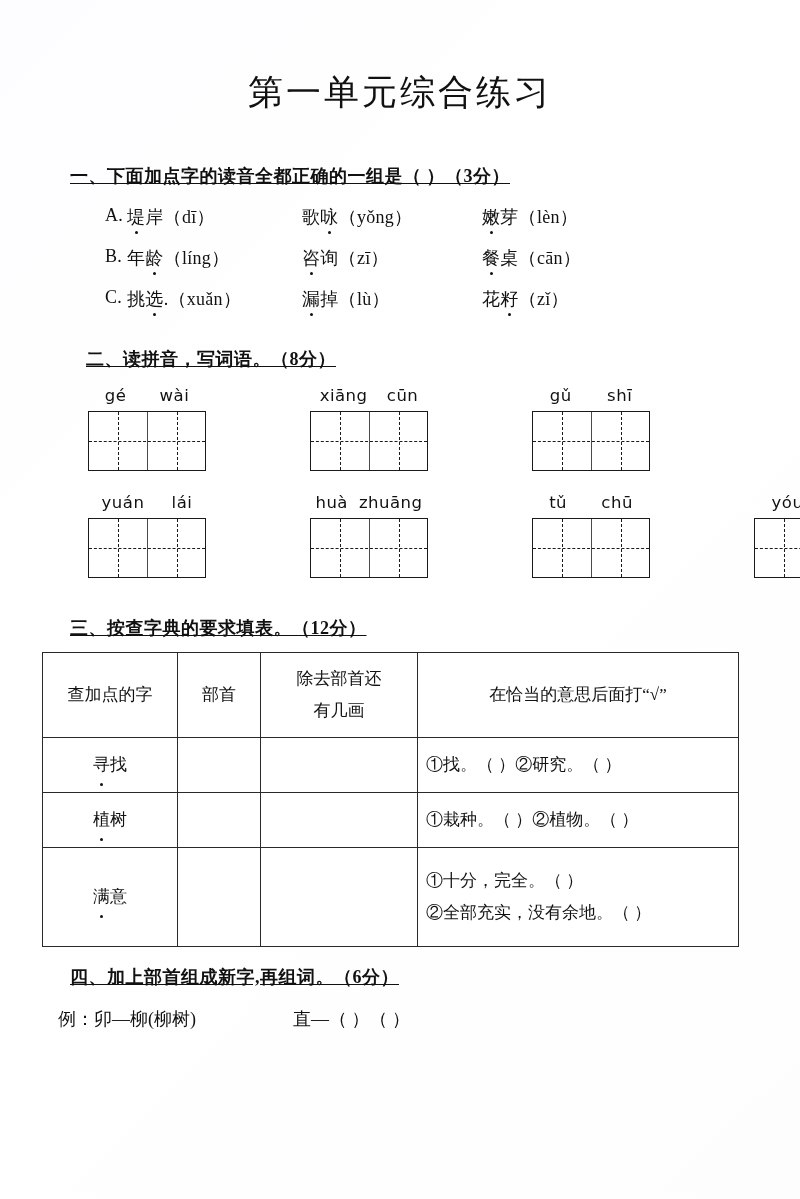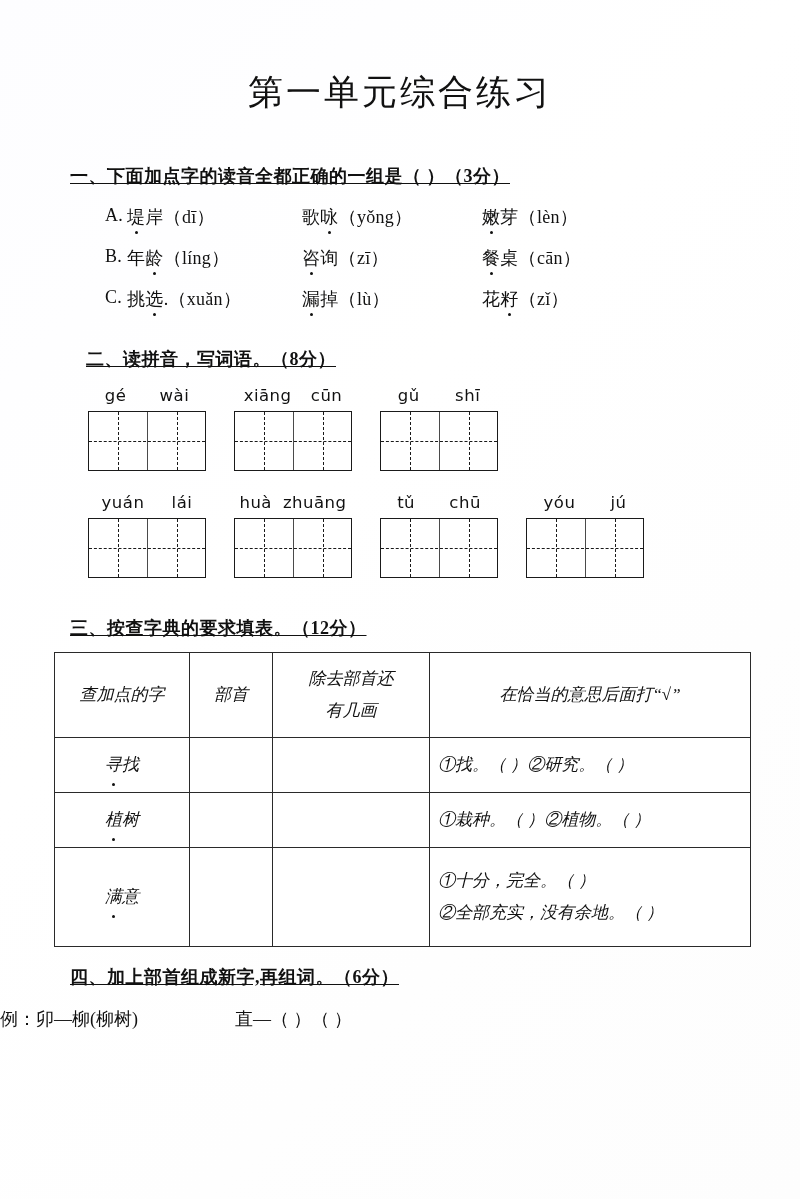--- a/index.html
+++ b/index.html
@@ -86,21 +86,21 @@
   }
 
   
   .sec2-wrap { margin-top: 36px; padding-left: 16px; }
   .grid-row {
     display: flex;
     padding-left: 72px;
     margin-top: 14px;
   }
   .grid-cell-group {
-    margin-right: 28px;
+    margin-right: 104px;
   }
   .grid-cell-group:last-child { margin-right: 0; }
 
   .pinyin {
     font-family: "DejaVu Sans", "Liberation Sans", sans-serif;
     font-size: 16.5px;
     text-align: center;
     letter-spacing: 0.5px;
     margin-bottom: 5px;
     white-space: nowrap;
@@ -146,26 +146,25 @@
     left: 0;
     right: 0;
     top: 50%;
     border-top: 1.4px dashed #1a1a1a;
   }
 
   
   .sec3-wrap { margin-top: 38px; }
   table.dict-table {
     border-collapse: collapse;
-    margin-left: 54px;
+    margin-left: 42px;
     margin-top: 12px;
     width: 628px;
     table-layout: fixed;
     background: #fff;
-    font-style: italic;
   }
   table.dict-table td {
     border: 1.4px solid #2a2a2a;
     font-size: 17px;
     padding: 6px 8px;
     vertical-align: middle;
     line-height: 1.85;
   }
   .col-a { width: 118px; text-align: center; }
   .col-b { width: 66px;  text-align: center; }
@@ -177,20 +176,21 @@
   .hdr-two-line { line-height: 1.9; }
 
   td.word-cell { height: 42px; }
   td.tall-cell { height: 86px; }
 
   .meaning-line { white-space: nowrap; }
 
   
   .sec4-wrap { margin-top: 18px; }
   .example-row {
+    padding-left: 58px;
     font-size: 18px;
     margin-top: 18px;
     display: flex;
     align-items: baseline;
   }
   .example-first { display: inline-block; width: 235px; }
 </style>
 </head>
 <body>
 

